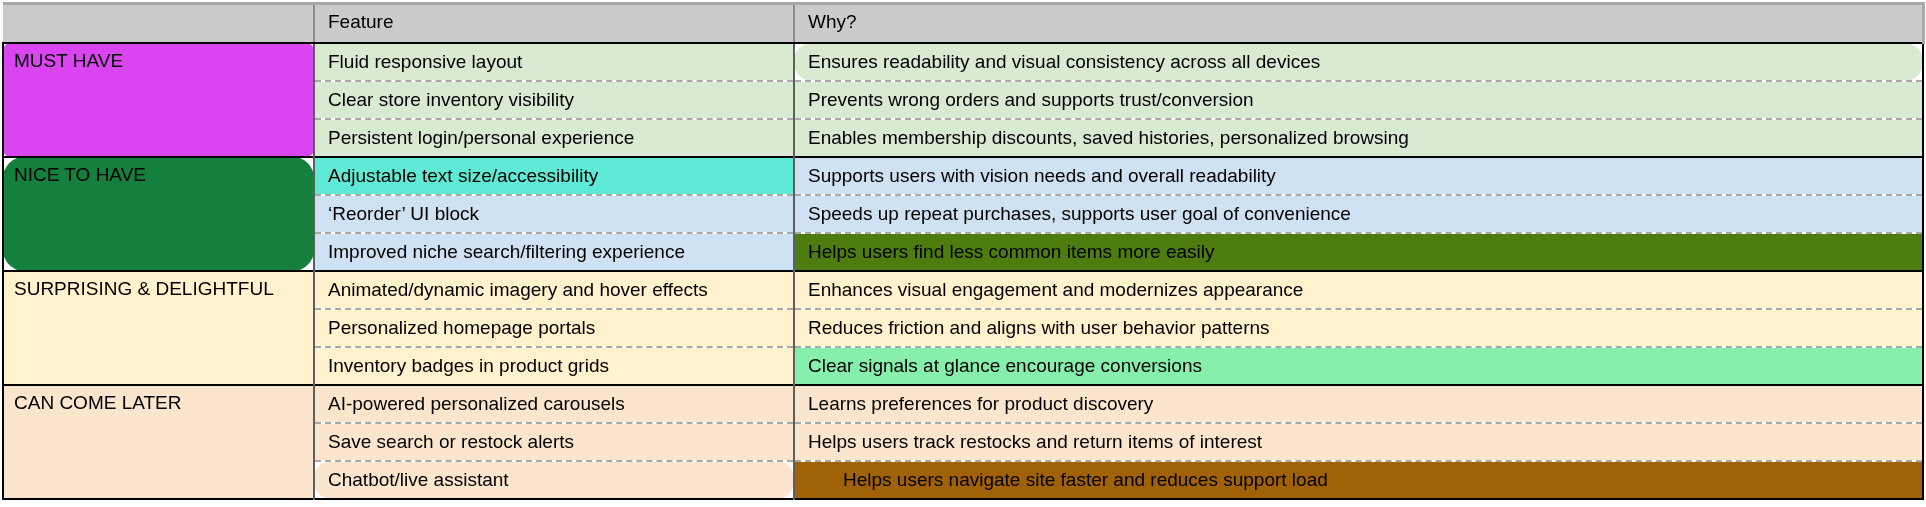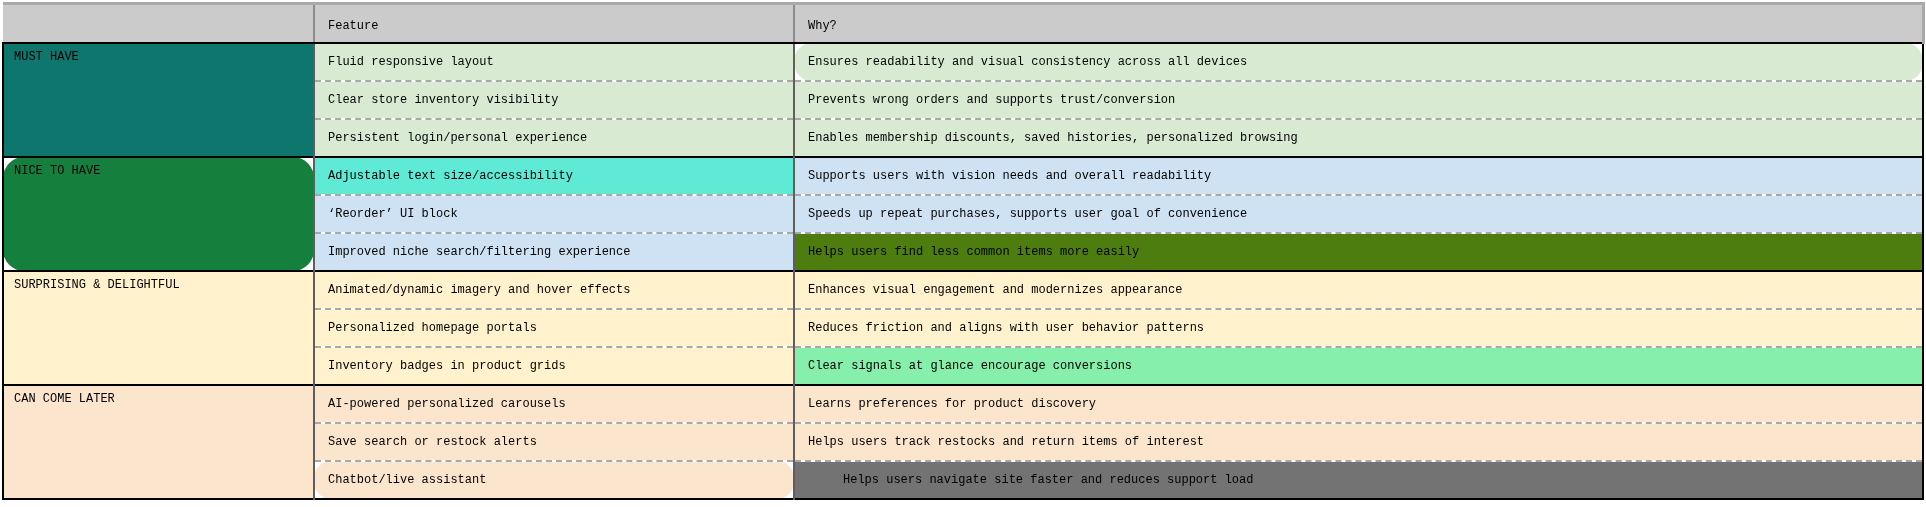--- a/index.html
+++ b/index.html
@@ -24,25 +24,24 @@
     table-layout: fixed;
     width: 1920px;
     border-bottom: 2px solid #000000;
   }
   col.c-category { width: 311px; }
   col.c-feature  { width: 480px; }
   col.c-why      { width: 1129px; }
 
   th, td {
     font-weight: 400;
-    font-size: 12px;
+    font-size: 19px;
     text-align: left;
     overflow: hidden;
     white-space: nowrap;
-    font-family: Liberation Mono, monospace;
   }
 
   
   thead th {
     background: #cbcbcb;
     border-top: 3px solid #a9a9a9;
     border-bottom: 2px solid #000000;
     height: 28px;
     vertical-align: bottom;
     padding: 0 6px 9px 13px;
@@ -89,21 +88,21 @@
     </colgroup>
     <thead>
       <tr>
         <th class="cat-col"></th>
         <th>Feature</th>
         <th>Why?</th>
       </tr>
     </thead>
     <tbody id="table-body">
         <tr class="section-start">
-          <td class="cat-cell" rowspan="3" style="background: #0f766e;">MUST HAVE</td>
+          <td class="cat-cell" rowspan="3" style="background: #d946ef; border-radius: 8px;">MUST HAVE</td>
           <td class="feature-cell" style="background: rgb(217, 234, 211);">Fluid responsive layout</td>
           <td class="why-cell" style="background: rgb(217, 234, 211); border-radius: 18px;">Ensures readability and visual consistency across all devices</td>
         </tr>
         <tr>
           <td class="feature-cell inner" style="background: rgb(217, 234, 211);">Clear store inventory visibility</td>
           <td class="why-cell inner" style="background: rgb(217, 234, 211);">Prevents wrong orders and supports trust/conversion</td>
         </tr>
         <tr>
           <td class="feature-cell inner" style="background: rgb(217, 234, 211);">Persistent login/personal experience</td>
           <td class="why-cell inner" style="background: rgb(217, 234, 211);">Enables membership discounts, saved histories, personalized browsing</td>
@@ -138,17 +137,17 @@
           <td class="cat-cell" rowspan="3" style="background: rgb(252, 229, 205);">CAN COME LATER</td>
           <td class="feature-cell" style="background: rgb(252, 229, 205);">AI-powered personalized carousels</td>
           <td class="why-cell" style="background: rgb(252, 229, 205);">Learns preferences for product discovery</td>
         </tr>
         <tr>
           <td class="feature-cell inner" style="background: rgb(252, 229, 205);">Save search or restock alerts</td>
           <td class="why-cell inner" style="background: rgb(252, 229, 205);">Helps users track restocks and return items of interest</td>
         </tr>
         <tr>
           <td class="feature-cell inner" style="background: rgb(252, 229, 205); border-radius: 17px;">Chatbot/live assistant</td>
-          <td class="why-cell inner" style="background: #737373; padding-left: 48px;">Helps users navigate site faster and reduces support load</td>
+          <td class="why-cell inner" style="background: #a16207; padding-left: 48px;">Helps users navigate site faster and reduces support load</td>
         </tr>
       </tbody>
   </table>
 </div>
 
 </body></html>

